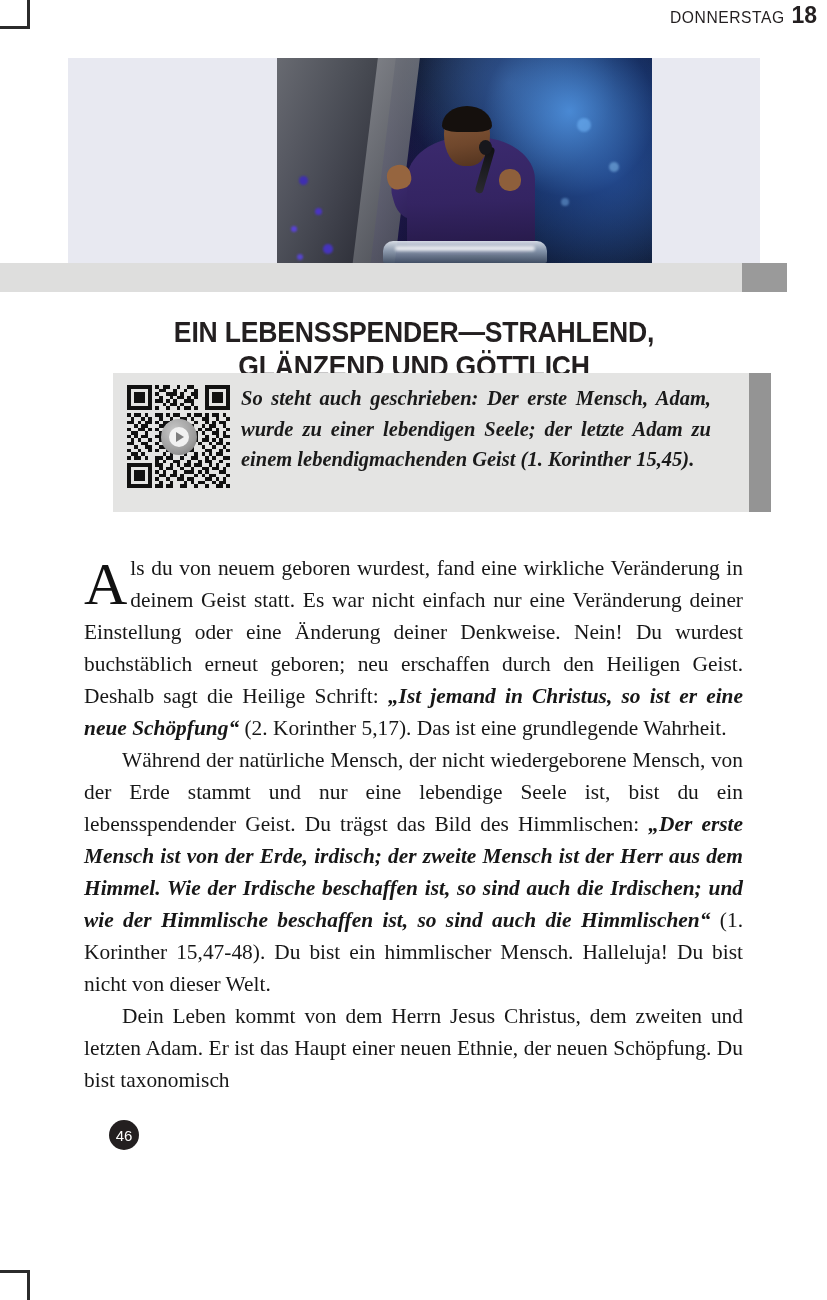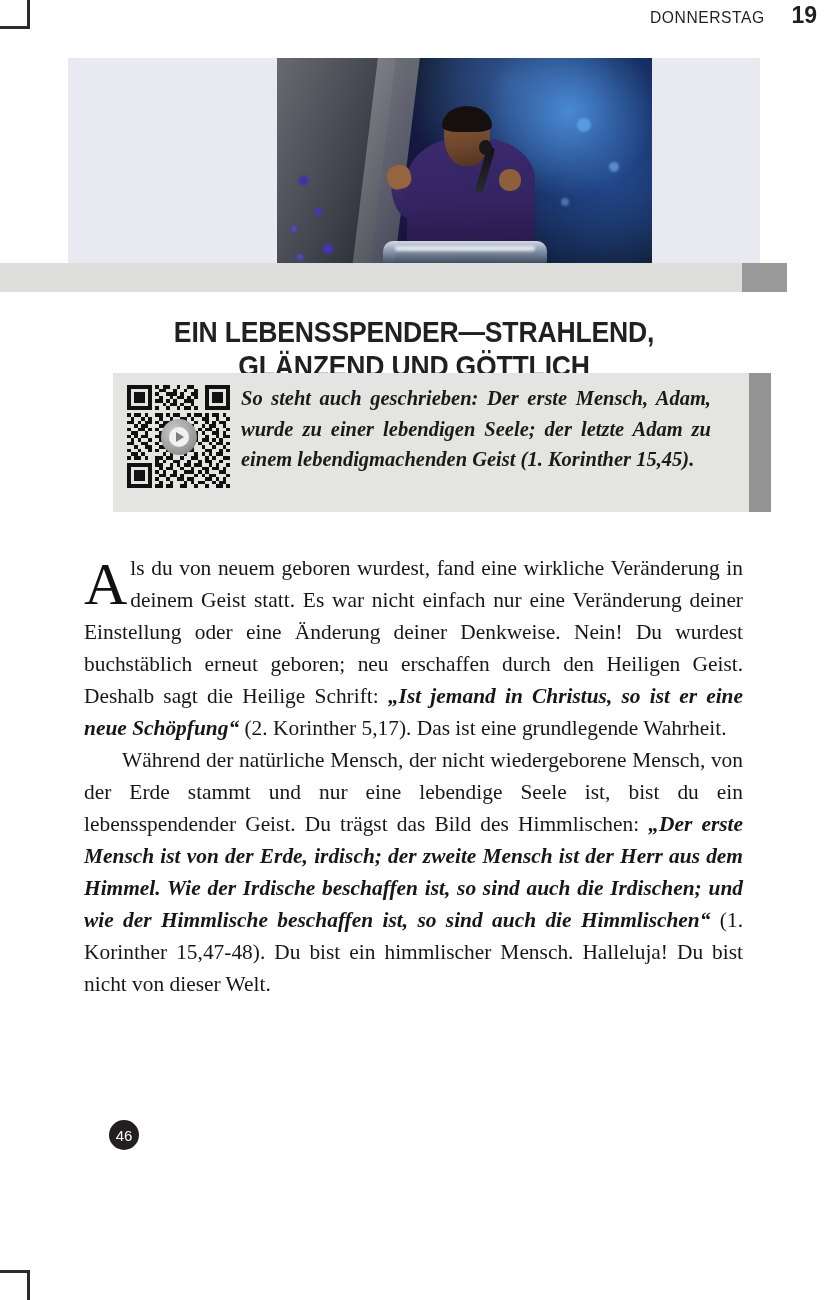--- a/index.html
+++ b/index.html
@@ -221,21 +221,21 @@
     width: 45px;
     height: 29px;
     background: #9a9a9a;
   }
   .date-text {
     position: absolute;
     right: 10px;
     top: 2px;
     display: flex;
     align-items: baseline;
-    gap: 22px;
+    gap: 2px;
     font-family: "Liberation Sans", sans-serif;
     color: #231f20;
     text-align: right;
   }
   .date-weekday {
     font-size: 17px;
     font-weight: 400;
     letter-spacing: 0.6px;
     transform: scaleX(0.92);
     transform-origin: right baseline;
@@ -423,21 +423,21 @@
   <div class="spk-mic"></div>
   <div class="spk-mic-head"></div>
   <div class="podium"></div>
   <div class="podium-glow"></div>
 </div>
 
 <div class="date-bar"></div>
 <div class="date-bar-cap"></div>
 <div class="date-text">
   <span class="date-weekday">DONNERSTAG</span>
-  <span class="date-day">19</span>
+  <span class="date-day">18</span>
 </div>
 
 <h1 class="title">
   <span class="title-line">EIN LEBENSSPENDER—STRAHLEND,</span>
   <span class="title-line">GLÄNZEND UND GÖTTLICH</span>
 </h1>
 
 <div class="quote-box">
   <div class="qr-wrap">
     <svg class="qr-canvas" viewBox="0 0 29 29" shape-rendering="crispEdges">
@@ -678,15 +678,16 @@
       <div class="qr-play-inner"></div>
     </div>
   </div>
   <div class="quote-text">So steht auch geschrieben: Der erste Mensch, Adam, wurde zu einer lebendigen Seele; der letzte Adam zu einem lebendigmachenden Geist (1. Korinther 15,45).</div>
   <div class="quote-accent"></div>
 </div>
 
 <div class="body-col">
   <p class="first"><span class="dropcap">A</span><span class="p1-head">ls du von neuem geboren wurdest, fand eine wirkliche Veränderung in deinem Geist statt. Es war nicht einfach nur eine Veränderung deiner Einstellung oder eine Änderung deiner Denkweise. Nein! Du wurdest buchstäblich erneut geboren; neu erschaffen durch den Heiligen Geist. Deshalb sagt die Heilige Schrift: </span><em class="scripture">„Ist jemand in Christus, so ist er eine neue Schöpfung“</em><span> (2. Korinther 5,17). Das ist eine grundlegende Wahrheit.</span></p>
   <p><span>Während der natürliche Mensch, der nicht wiedergeborene Mensch, von der Erde stammt und nur eine lebendige Seele ist, bist du ein lebensspendender Geist. Du trägst das Bild des Himmlischen: </span><em class="scripture">„Der erste Mensch ist von der Erde, irdisch; der zweite Mensch ist der Herr aus dem Himmel. Wie der Irdische beschaffen ist, so sind auch die Irdischen; und wie der Himmlische beschaffen ist, so sind auch die Himmlischen“</em><span> (1. Korinther 15,47-48). Du bist ein himmlischer Mensch. Halleluja! Du bist nicht von dieser Welt.</span></p>
+  <p>Dein Leben kommt von dem Herrn Jesus Christus, dem zweiten und letzten Adam. Er ist das Haupt einer neuen Ethnie, der neuen Schöpfung. Du bist taxonomisch</p>
 </div>
 
 <div class="page-num">46</div>
 
 </body></html>

